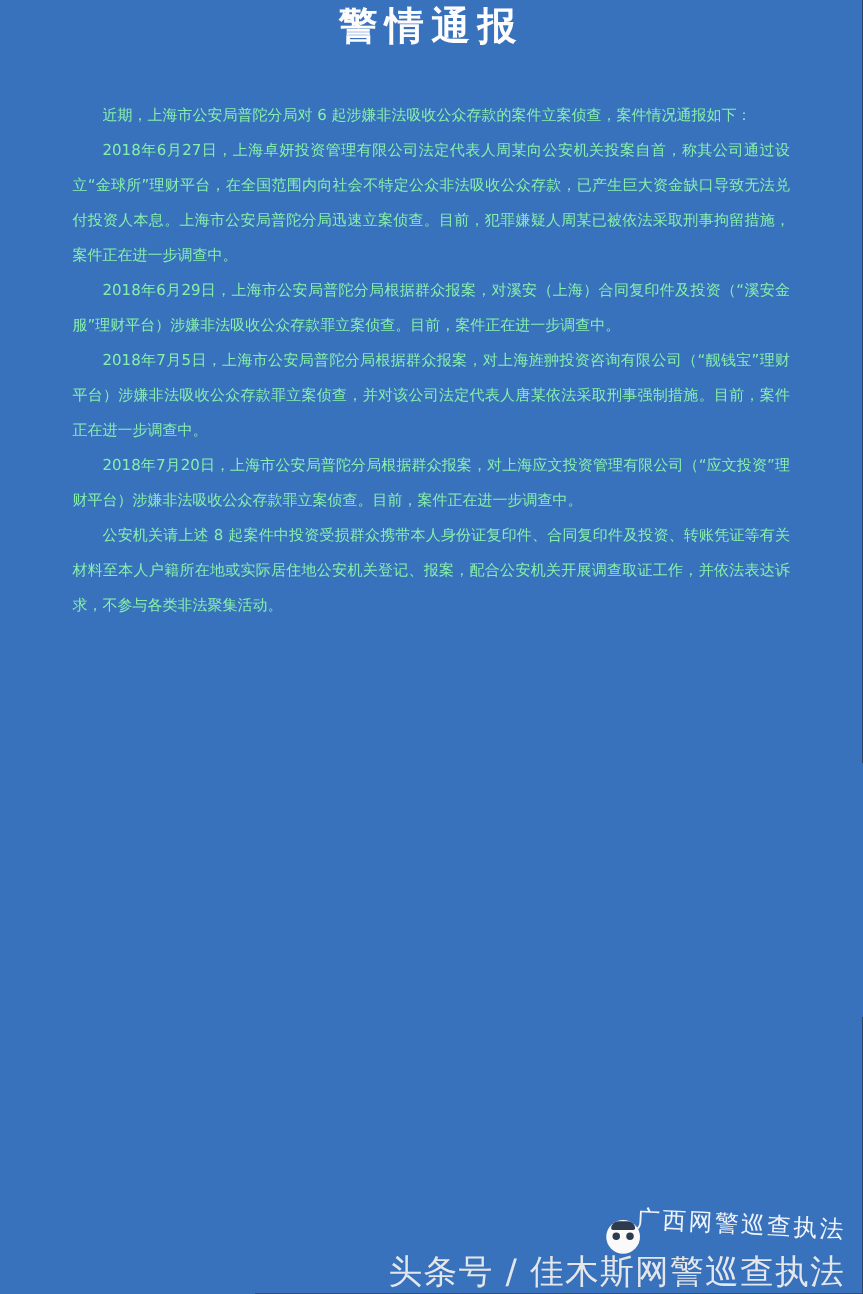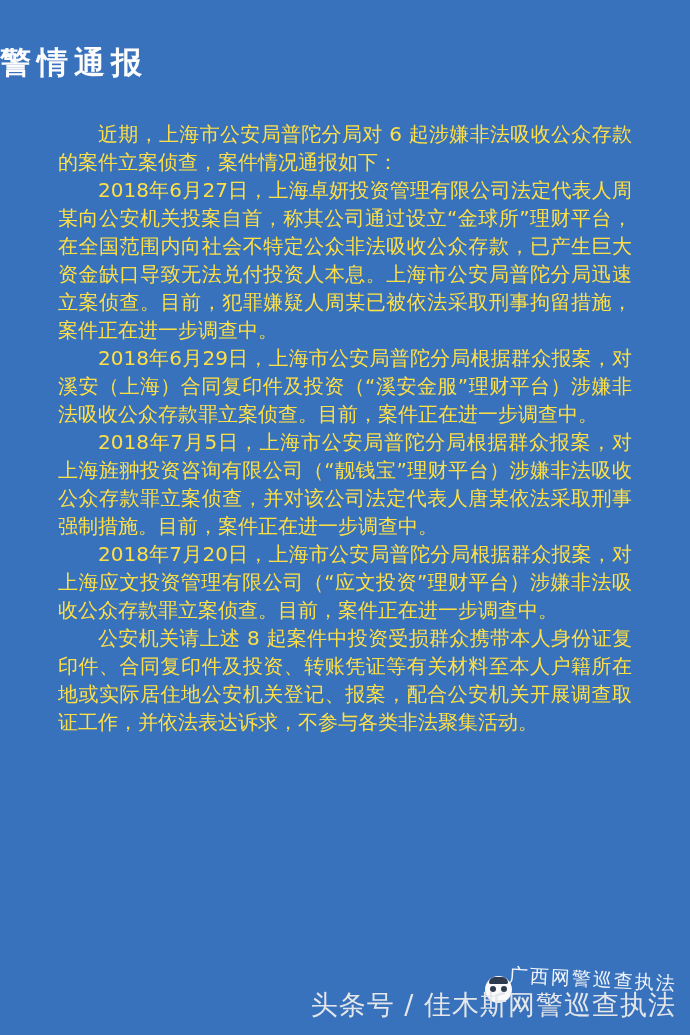--- a/index.html
+++ b/index.html
@@ -11,31 +11,30 @@
   .page {
     position: relative;
     width: 690px;
     height: 1035px;
     margin: 0 auto;
     background: #3871BC;
     overflow: hidden;
   }
   .title {
     margin: 0;
-    padding-top: 42px;
-    text-align: left;
+    text-align: center;
     color: #FDFDFE;
     font-size: 31px;
     font-weight: 600;
     letter-spacing: 6px;
   }
   .body-text {
     margin: 36px 58px 0 58px;
-    color: #fde047;
-    font-size: 20px;
+    color: #86efac;
+    font-size: 12px;
     line-height: 28px;
     text-align: justify;
   }
   .body-text .para {
     margin: 0;
     text-indent: 2em;
   }
   .footer-zone {
     position: absolute;
     right: 0;
@@ -77,21 +76,21 @@
   .mascot .hat {
     position: absolute;
     top: 1px; left: 4px;
     width: 19px; height: 7px;
     background: #2e3b4e;
     border-radius: 8px 8px 2px 2px;
   }
   .footer-large {
     position: absolute;
     right: 14px;
-    bottom: 12px;
+    bottom: 0;
     color: #E3E7EC;
     font-size: 27px;
     letter-spacing: 1px;
     white-space: nowrap;
     text-shadow: 0 0 1px rgba(0,0,0,0.08);
   }
 </style>
 </head>
 <body>
 

